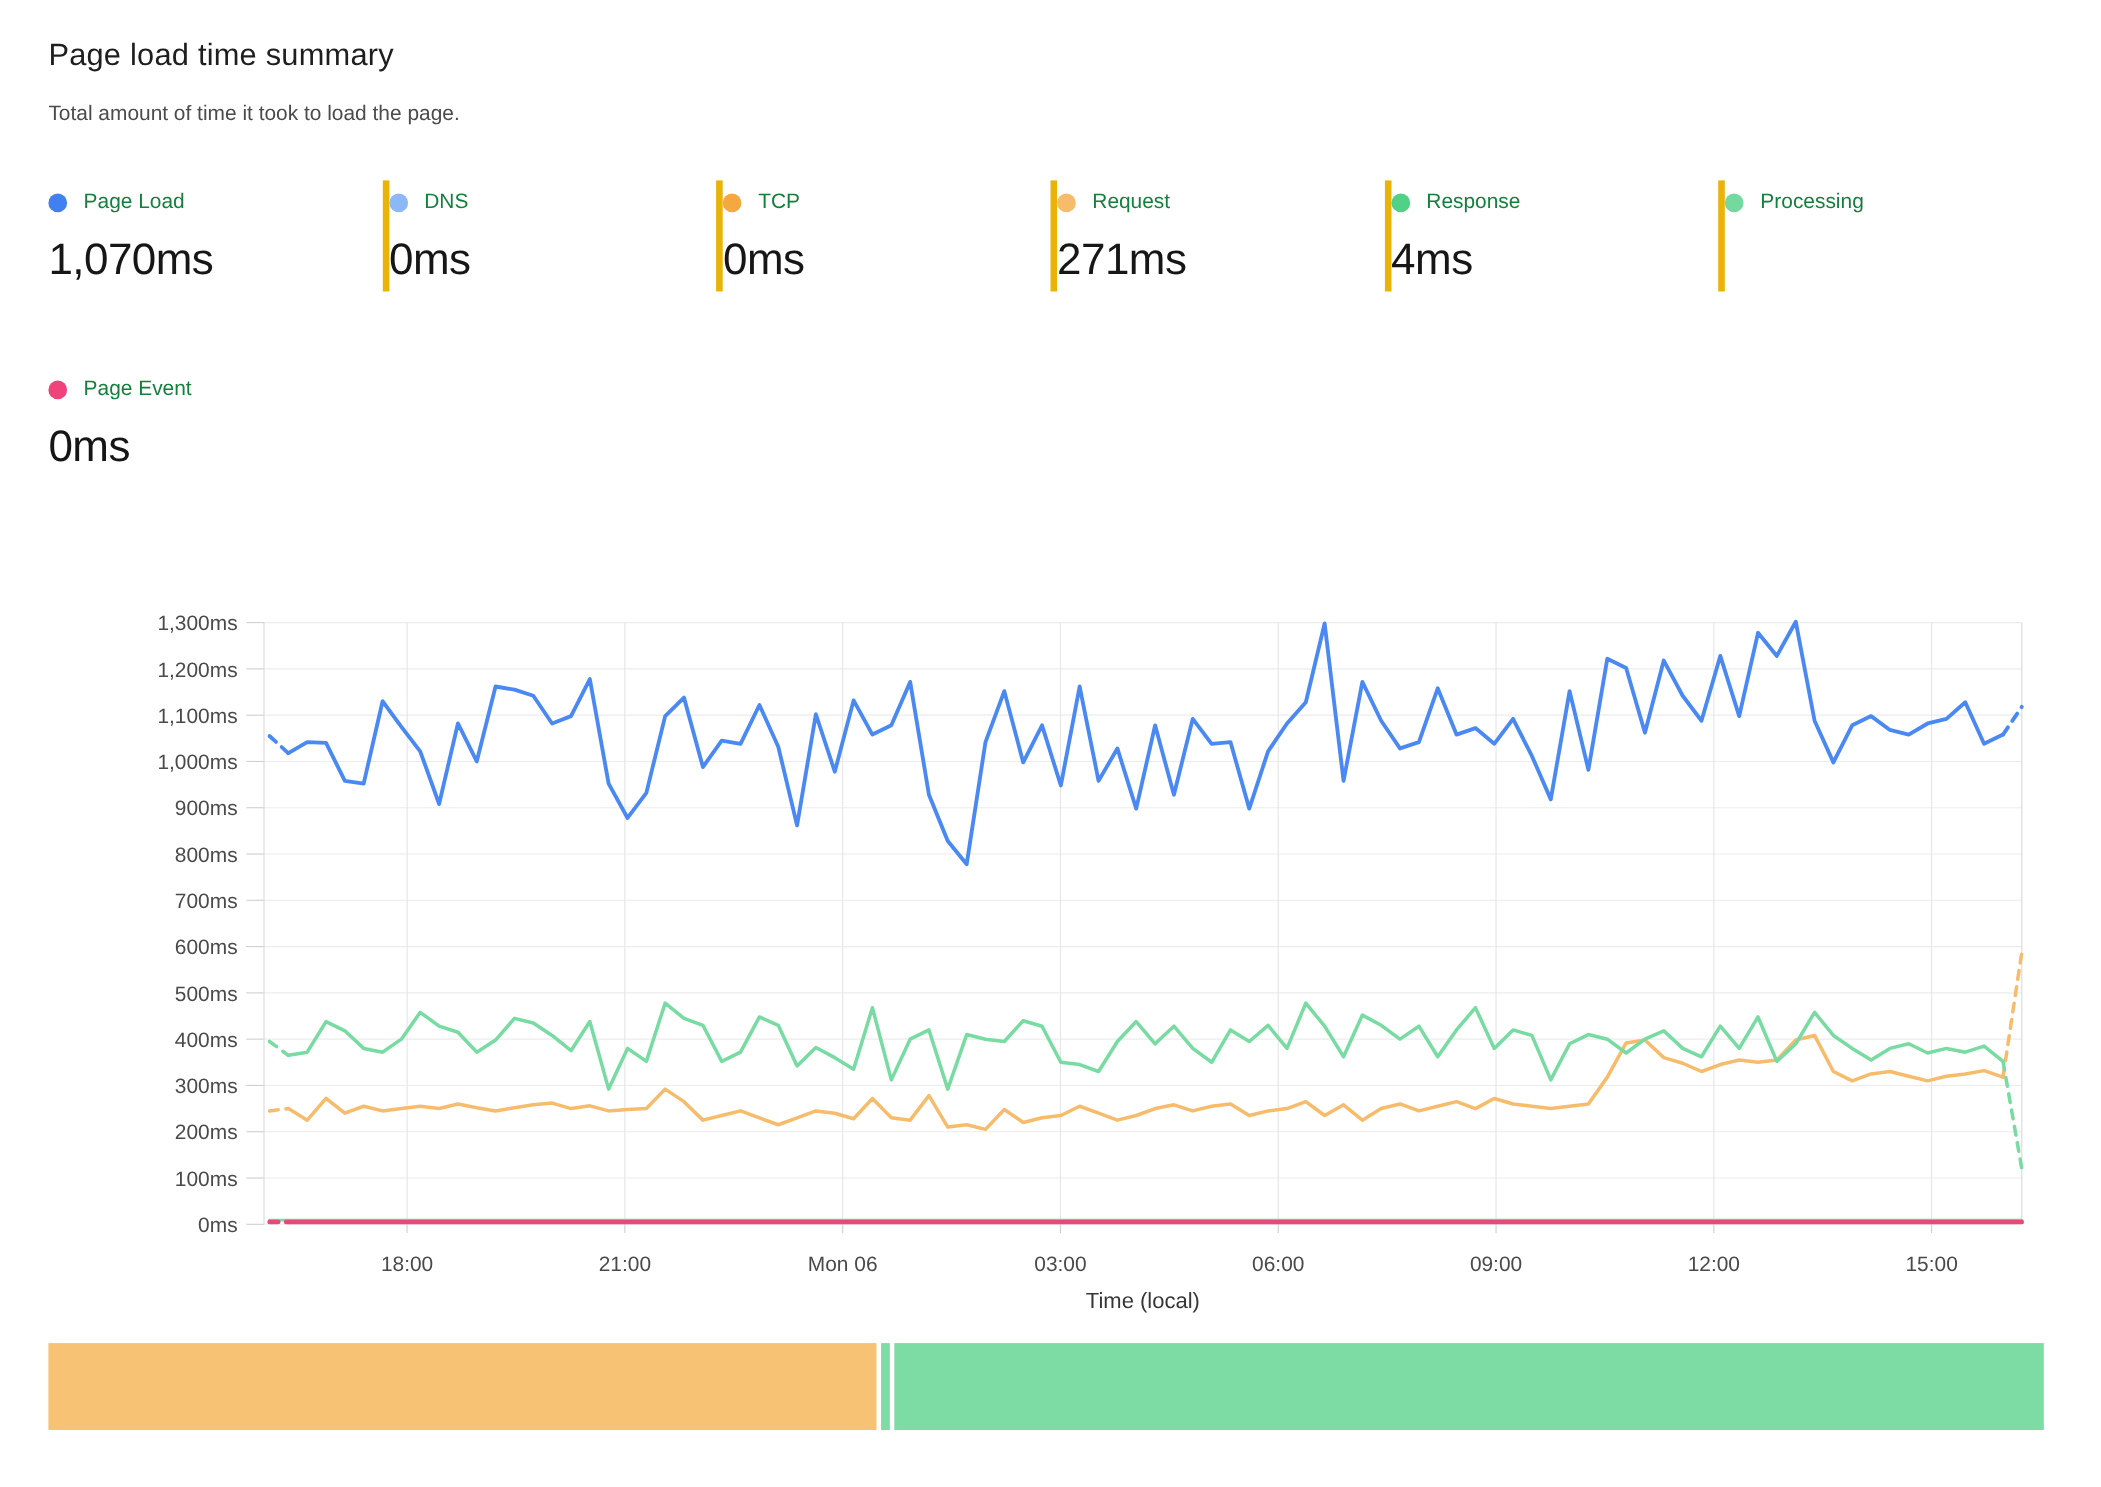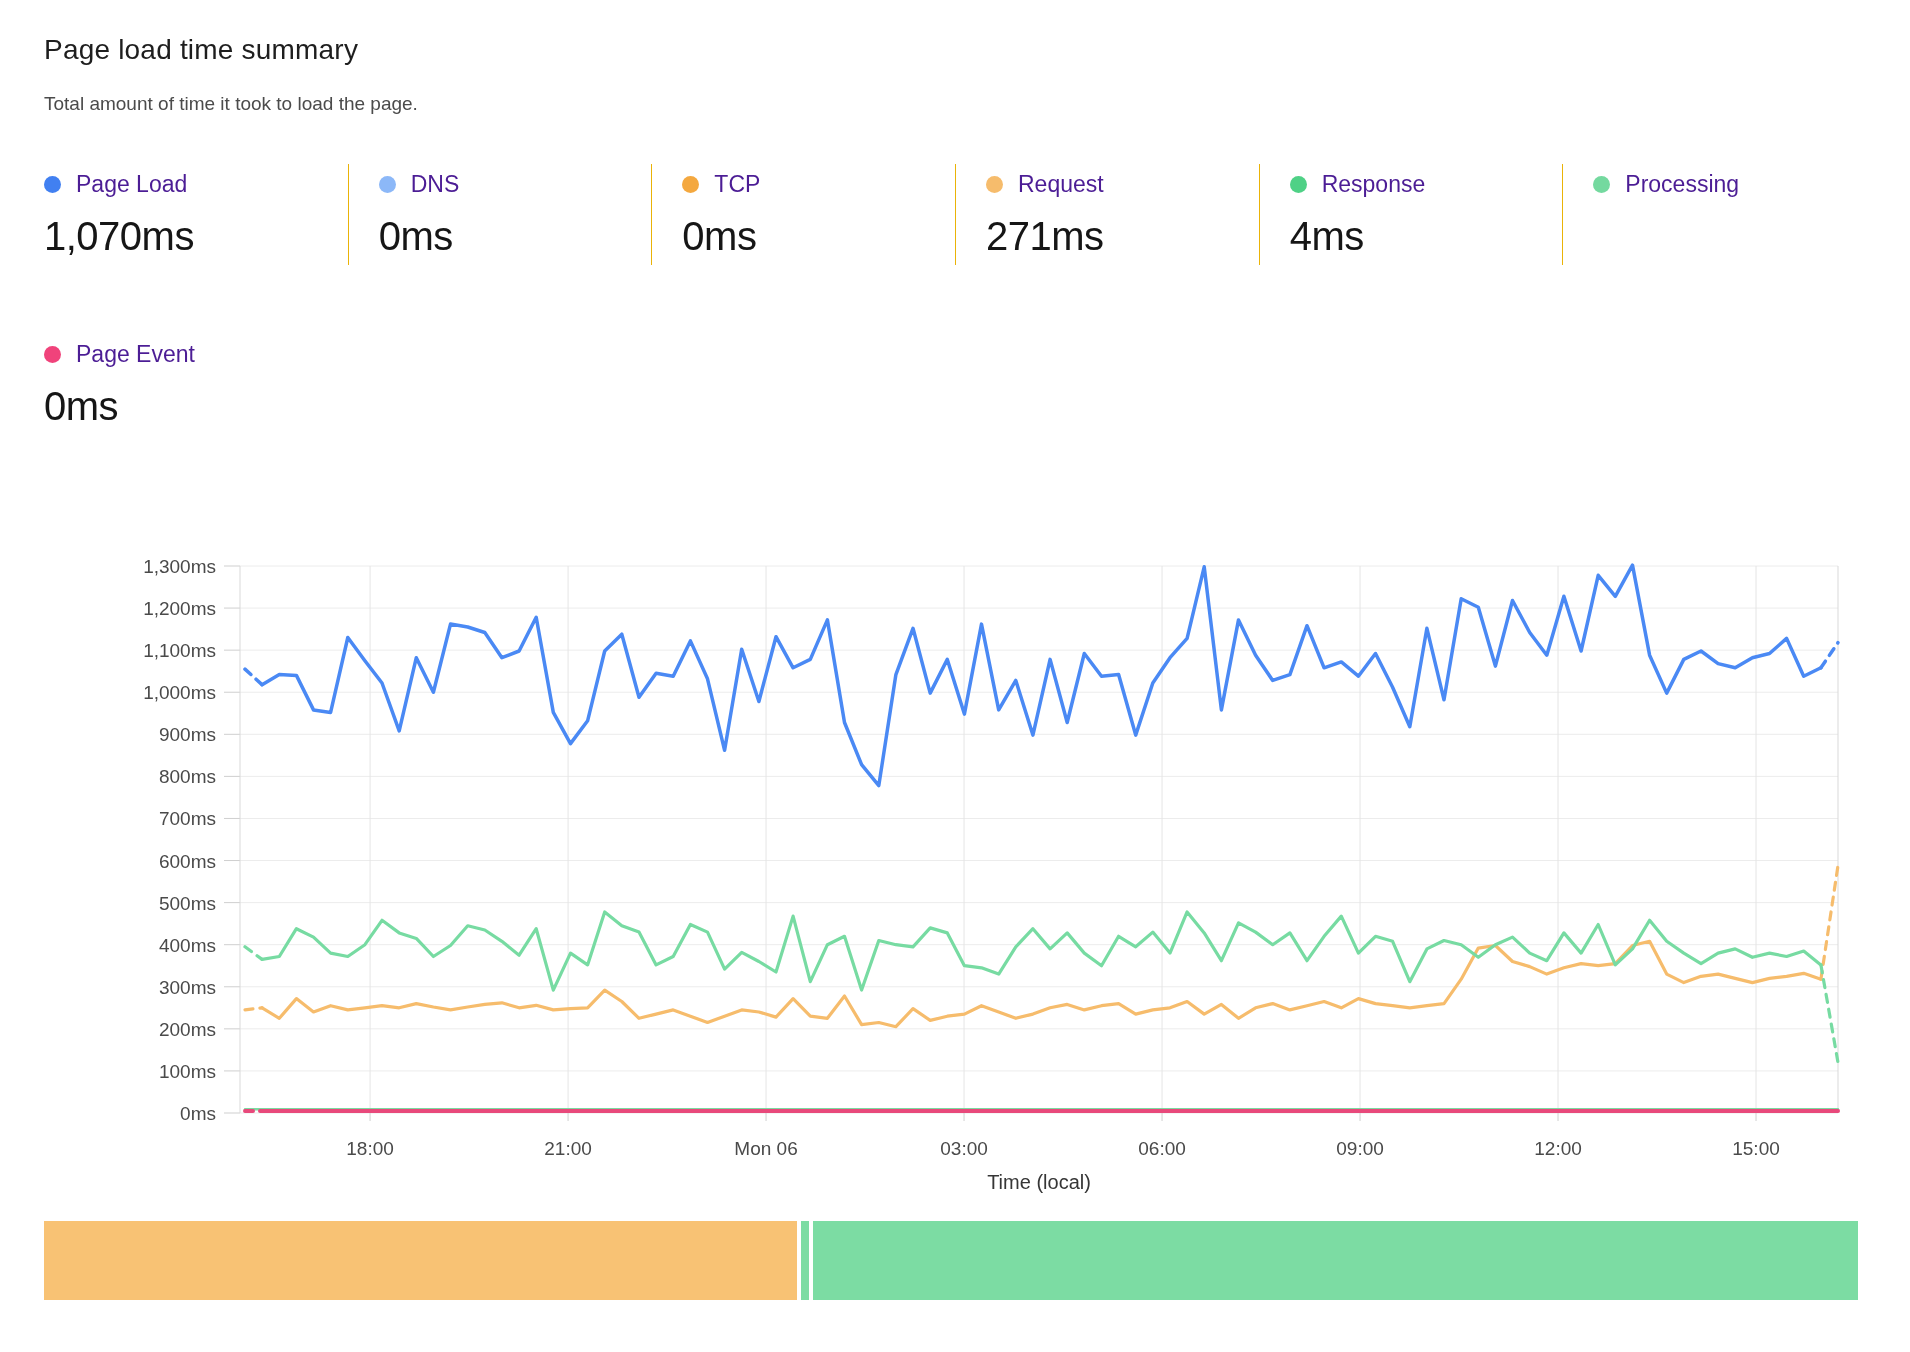--- a/index.html
+++ b/index.html
@@ -5,24 +5,24 @@
   * { margin:0; padding:0; box-sizing:border-box; }
   html,body { width:1910px; height:1352px; background:#ffffff; overflow:hidden;
               font-family:"Liberation Sans","DejaVu Sans",sans-serif; }
   .abs { position:absolute; }
 
   .page-title { left:44px; top:34px; font-size:28px; font-weight:400; color:#1e1e1e; letter-spacing:.2px; }
   .page-subtitle { left:44px; top:93px; font-size:19px; color:#4b4b4b; }
 
   .legend-grid { left:44px; top:164px; width:1822px; display:grid; grid-template-columns:repeat(6,1fr); }
   .legend-cell { padding:4px 0 6px 0; }
-  .legend-cell + .legend-cell { border-left:1px solid #eab308; padding-left:30px; }
+  .legend-cell + .legend-cell { border-left:6px solid #eab308; }
   .legend-head { display:flex; align-items:center; height:32px; }
   .legend-dot { width:17px; height:17px; border-radius:50%; margin-right:15px; flex:none; }
-  .legend-label { font-size:23px; color:#4c1d95; }
+  .legend-label { font-size:19px; color:#15803d; }
   .legend-value { margin-top:14px; font-size:40px; font-weight:400; color:#161616; letter-spacing:-0.5px; }
   .legend-row2 { left:44px; top:334px; width:420px; }
 
   .chart-svg { left:0; top:530px; }
   .axis-label { font-size:19px; fill:#4a4a4a; }
   .axis-title { font-size:20px; fill:#363636; }
 
   .stacked-bar { left:44px; top:1221px; width:1814px; height:79px; display:flex; }
   .bar-seg { height:100%; }
 </style>

